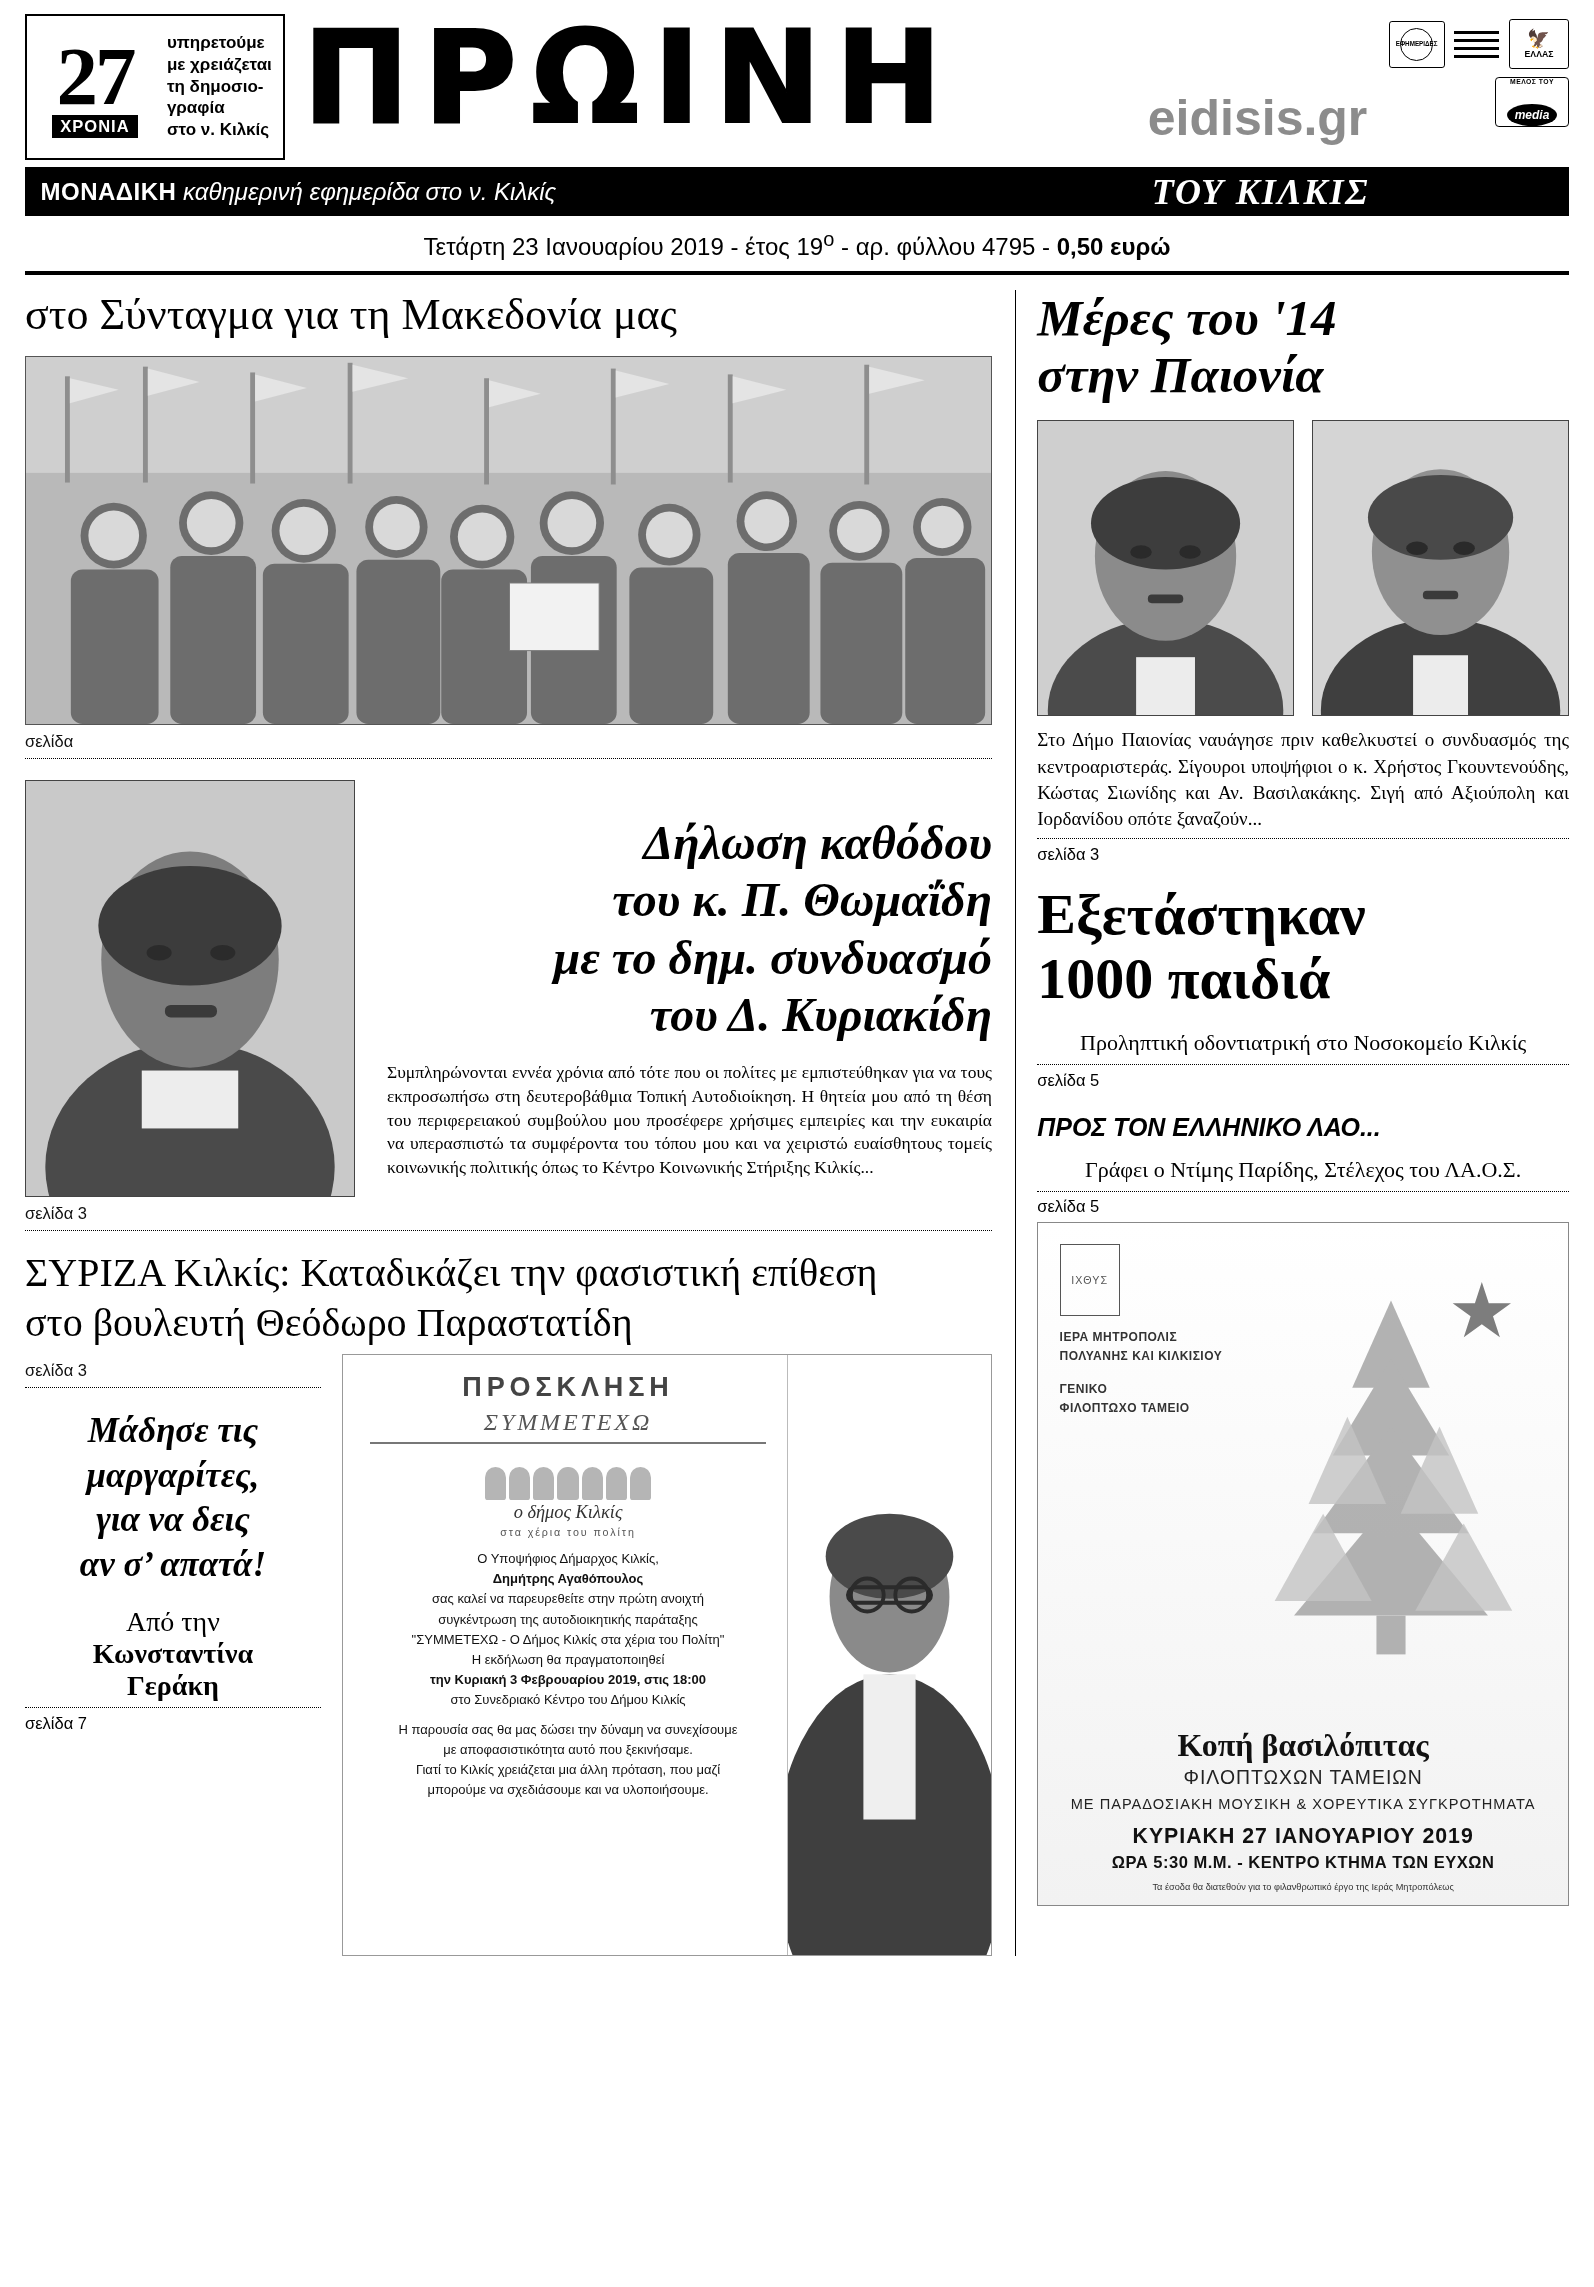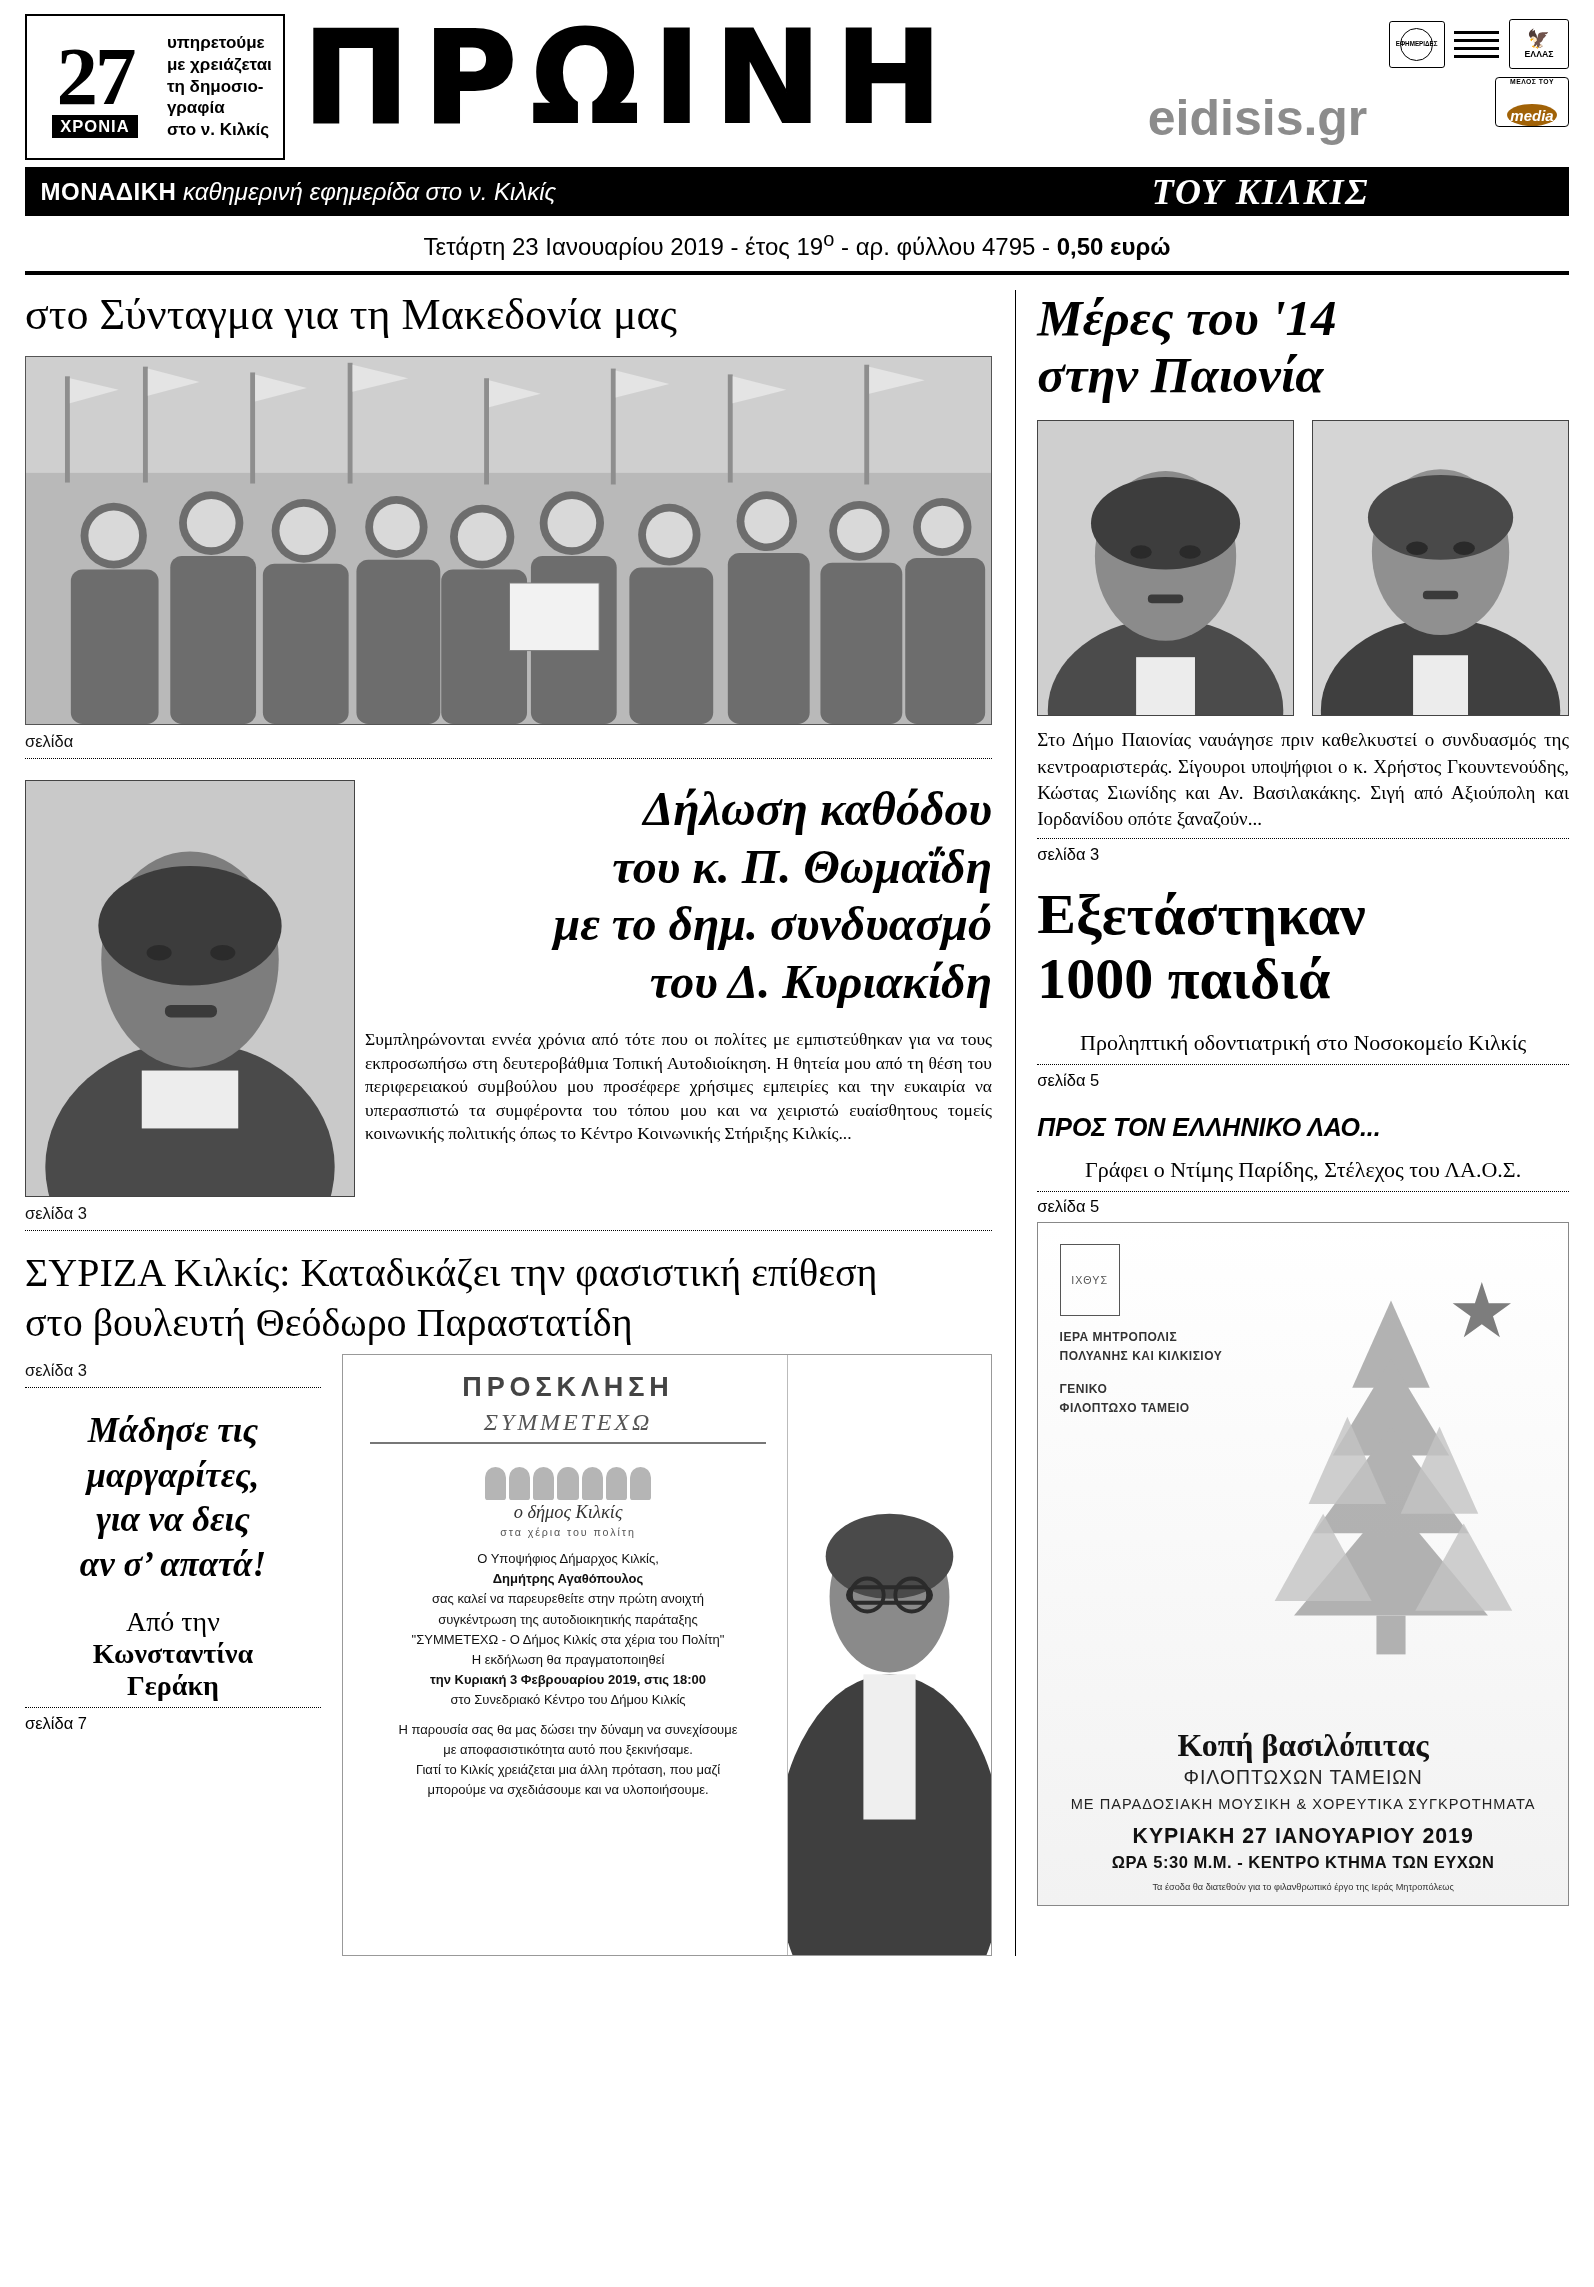--- a/index.html
+++ b/index.html
@@ -80,22 +80,22 @@
   }
   .ellas .bird { font-size:18.4px; line-height:1; }
   .media-box {
     width:74px;height:50px;border:1.9px solid #000;border-radius:3.9px;
     display:flex;flex-direction:column;align-items:center;justify-content:center;
     font-family:"Liberation Sans",sans-serif;
   }
   .media-box .lbl { font-size:6.8px; font-weight:bold; letter-spacing:0.5px;}
   .media-box .oval {
     margin-top:19px; width:50px;height:23px;border-radius:50%;
-    background:#a16207;color:#fff;display:flex;align-items:center;justify-content:center;
-    font-size:15px; font-style:italic; font-weight:bold;
+    background:#000000;color:#fff;display:flex;align-items:center;justify-content:center;
+    font-size:12px; font-style:italic; font-weight:bold;
   }
   .melos { font-family:"Liberation Sans",sans-serif; font-size:7.8px; font-weight:bold; text-align:center;}
 
   
   .band {
     margin:7.8px 25px 0 25px;
     background:#000; color:#fff;
     height:49px; display:flex; align-items:center; justify-content:space-between;
     padding:0 15.5px;
   }
@@ -160,21 +160,21 @@
   }
   .ital-head {
     font-family:"Liberation Sans", sans-serif; font-weight:bold; font-style:italic;
     font-size:25px; line-height:1.28; margin:15.5px 0 13.6px 0;
   }
   .byline {
     font-family:"Liberation Serif", serif; font-size:22px; text-align:center; margin:0 0 7.8px 0;
   }
 
   
-  .two-col { display:flex; gap:10px; margin-top:21.3px; }
+  .two-col { display:flex; gap:32px; margin-top:21.3px;align-items:flex-end; }
   .portrait-big { width:330px; height:417px; border:1px solid #444; background:#909090; position:relative; overflow:hidden;}
   .headline-mid {
     font-family:"Liberation Serif", serif; font-style:italic; font-weight:bold;
     font-size:48px; line-height:1.2; text-align:right; margin:0 0 15.5px 0;
   }
   .small-body {
     font-family:"Liberation Serif", serif; font-size:17.5px; line-height:1.35; text-align:justify;
   }
   .small-body::first-letter { }
 

